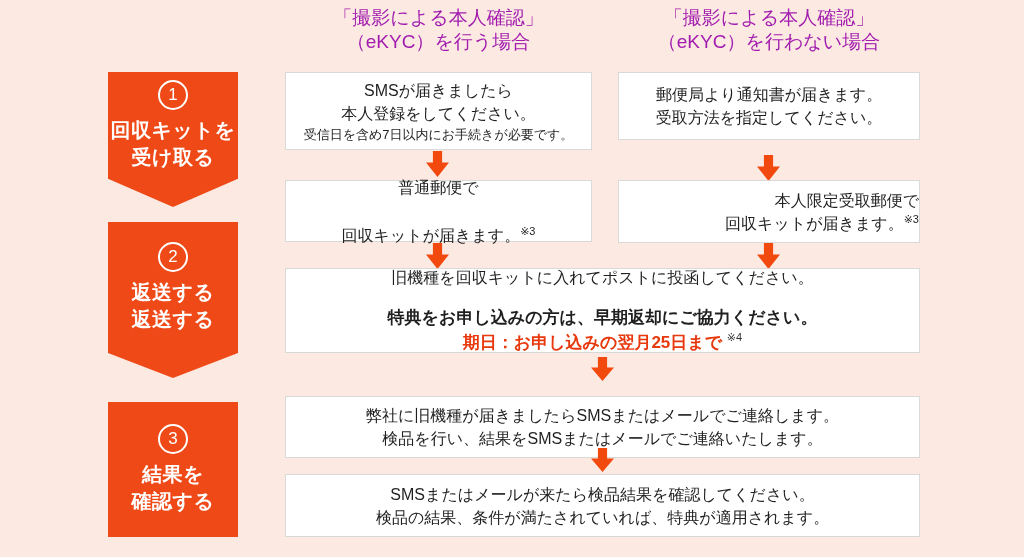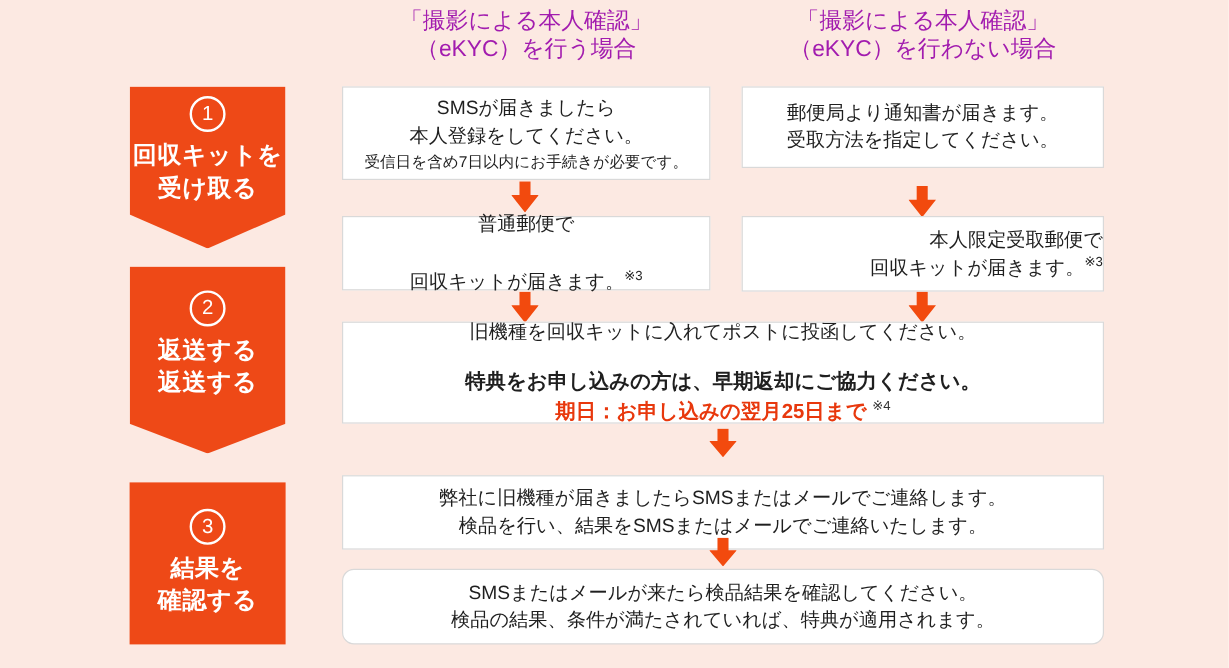--- a/index.html
+++ b/index.html
@@ -104,18 +104,18 @@
 
   <div class="arrow" style="left:591px;top:357px;height:24px;"></div>
 
   <div class="box" style="left:285px;top:396px;width:635px;height:62px;">
     <div>弊社に旧機種が届きましたらSMSまたはメールでご連絡します。</div>
     <div>検品を行い、結果をSMSまたはメールでご連絡いたします。</div>
   </div>
 
   <div class="arrow" style="left:591px;top:448px;height:24px;"></div>
 
-  <div class="box" style="left:285px;top:474px;width:635px;height:63px;border-radius:10px;">
+  <div class="box" style="left:285px;top:474px;width:635px;height:63px;">
     <div>SMSまたはメールが来たら検品結果を確認してください。</div>
     <div>検品の結果、条件が満たされていれば、特典が適用されます。</div>
   </div>
 
 </div>
 
 </body></html>

